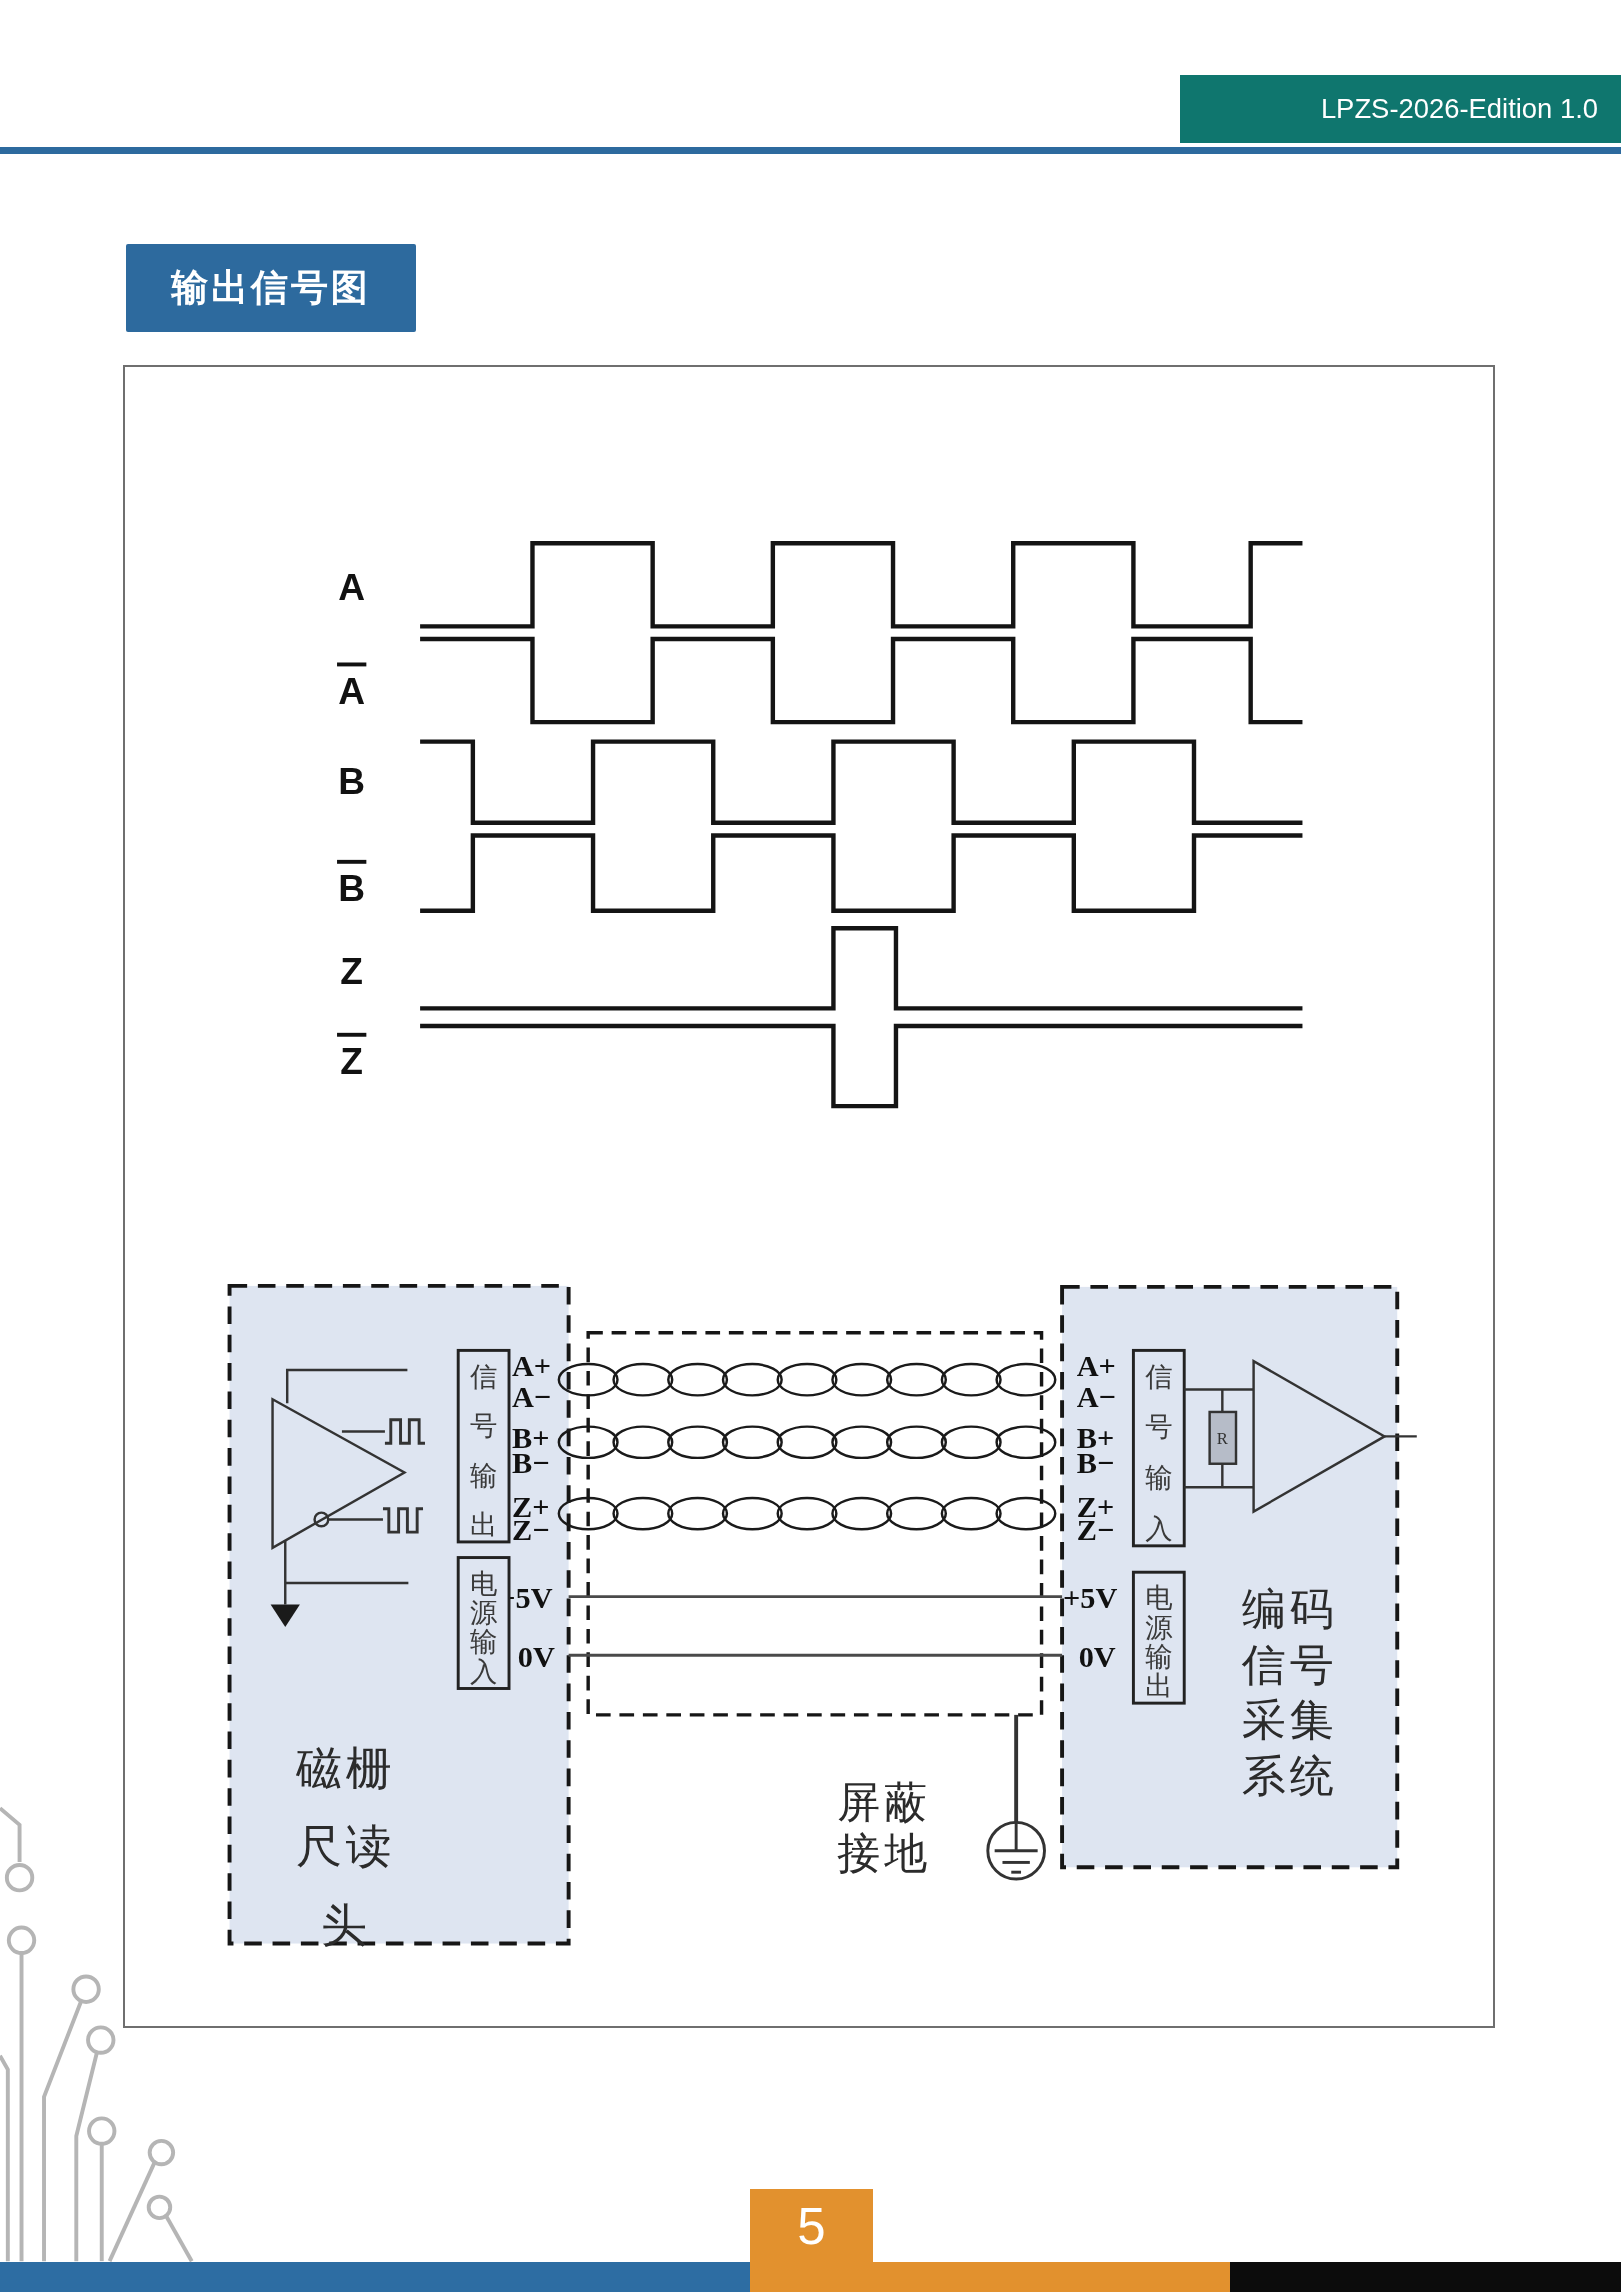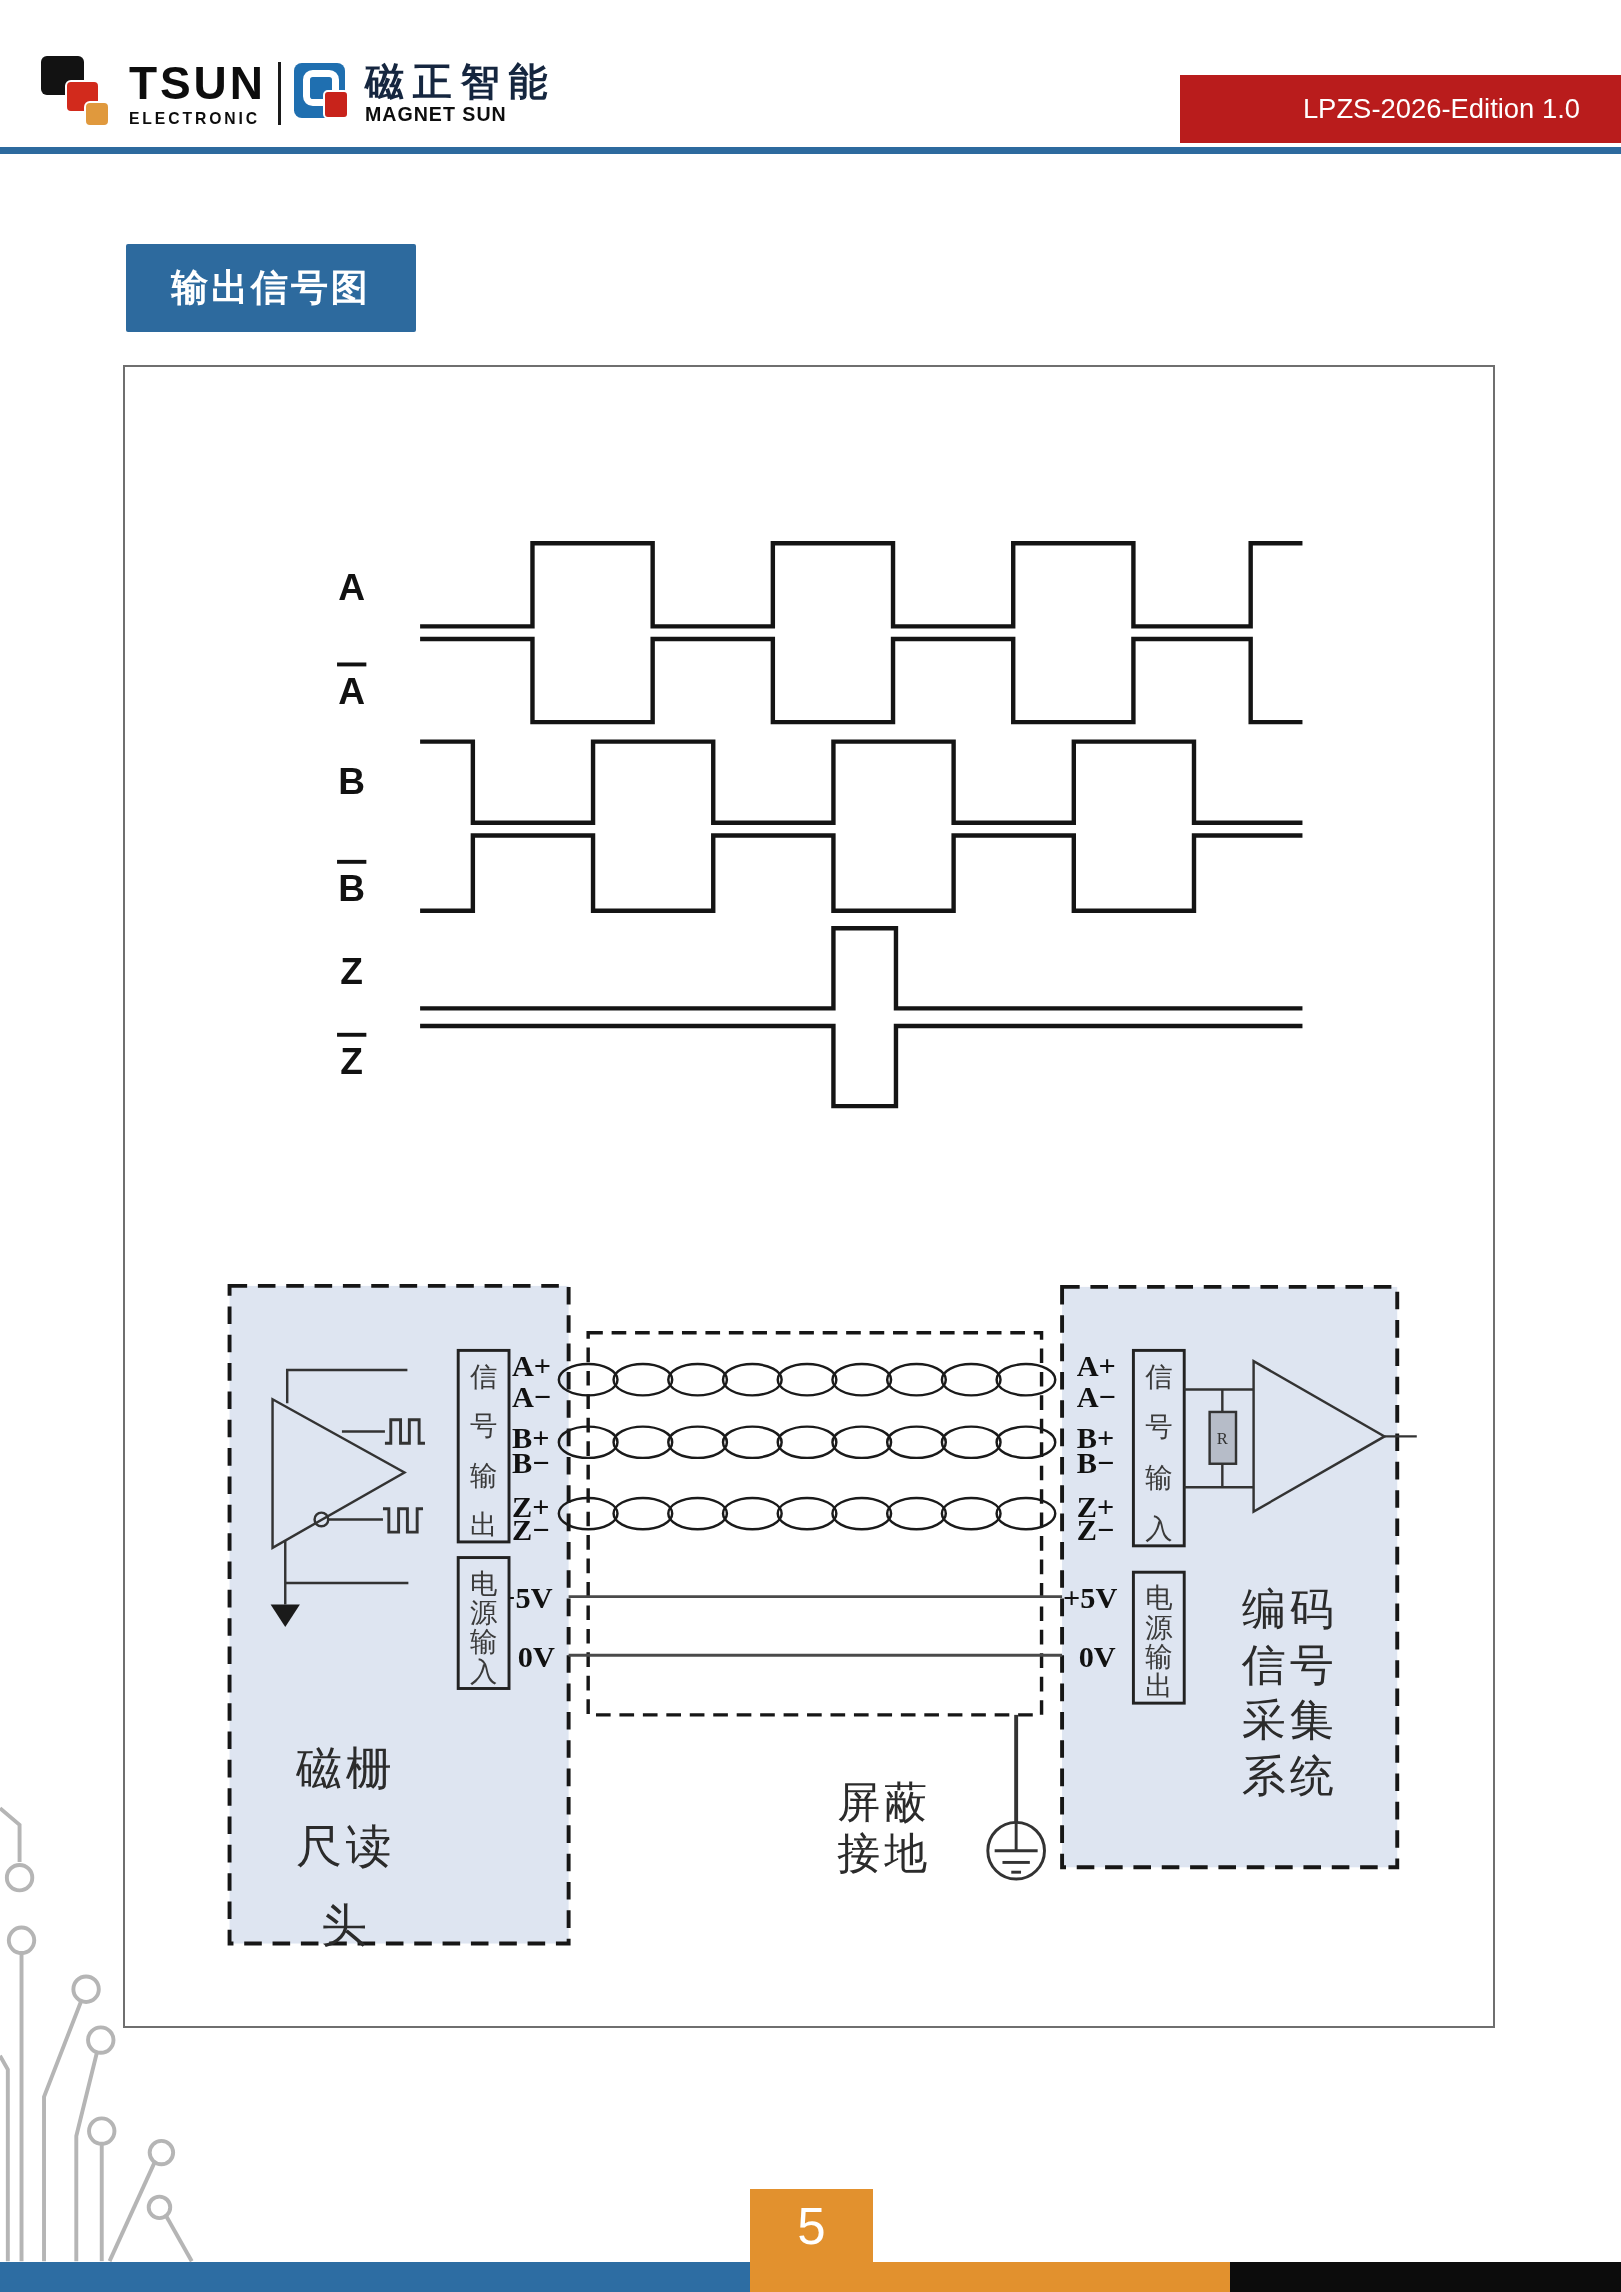--- a/index.html
+++ b/index.html
@@ -16,23 +16,23 @@
   .tsun-big{font-size:46px;font-weight:900;letter-spacing:2.9px;color:#0d0d0d;}
   .tsun-sub{font-size:15.7px;font-weight:800;letter-spacing:2.9px;color:#0d0d0d;margin-top:4.9px;}
   .logo-div{width:2.9px;height:63px;background:#1a1a1a;margin:0 13.7px 0 11.8px;}
   .emblem{position:relative;width:61px;height:61px;margin-right:9.8px;}
   .emblem .eb{position:absolute;left:0;top:0;width:51px;height:55px;background:#1f6fb0;border-radius:7.8px;}
   .emblem .ering{position:absolute;left:8.8px;top:7.8px;width:21.6px;height:21.6px;border:7.8px solid #fff;border-radius:9.8px;}
   .emblem .ered{position:absolute;left:29px;top:27.4px;width:21.6px;height:25.5px;background:#c8231b;border:2.9px solid #fff;border-radius:4.9px;}
   .cn-txt{display:flex;flex-direction:column;line-height:1;}
   .cn-big{font-size:39px;font-weight:800;letter-spacing:8.8px;color:#15263f;font-family:"Liberation Sans",sans-serif;}
   .cn-sub{font-size:19.6px;font-weight:800;letter-spacing:1px;color:#0d0d0d;margin-top:3.9px;}
-  .doc-code{position:absolute;right:0;top:75px;width:441px;height:68px;background:#b91c1c;
+  .doc-code{position:absolute;right:0;top:75px;width:441px;height:68px;background:#0f766e;
             color:#fff;font-size:27.4px;display:flex;align-items:center;justify-content:flex-end;
-            padding-right:41px;box-sizing:border-box;}
+            padding-right:23px;box-sizing:border-box;}
   .head-line{position:absolute;left:0;top:147px;width:1621px;height:6.9px;background:#2d6a9e;}
   
   .chip{position:absolute;left:126px;top:244px;width:290px;height:88px;background:#2d6a9e;
         color:#fff;font-size:37px;font-weight:bold;display:flex;align-items:center;justify-content:center;
         letter-spacing:2.9px;border-radius:2px;}
   
   .figure{position:absolute;left:123px;top:365px;width:1372px;height:1663px;background:#fff;
           border:2px solid #6f6f6f;box-sizing:border-box;z-index:2;}
   .figure svg{position:absolute;left:0;top:0;width:100%;height:100%;}
   
@@ -42,41 +42,20 @@
   .foot-orange{position:absolute;left:750px;top:2262px;width:480px;height:30px;background:#e2912e;}
   .foot-black{position:absolute;left:1230px;top:2262px;width:391px;height:30px;background:#0c0c0c;}
   .page-box{position:absolute;left:750px;top:2189px;width:123px;height:74px;background:#e2912e;
             color:#fff;font-size:51px;display:flex;align-items:center;justify-content:center;}
 </style>
 </head>
 <body>
 
 <div class="page">
 
-  <div class="logo-row">
-    <div class="logo-mark">
-      <span class="blk b1"></span>
-      <span class="blk b2"></span>
-      <span class="blk b3"></span>
-    </div>
-    <div class="tsun-txt">
-      <span class="tsun-big">TSUN</span>
-      <span class="tsun-sub">ELECTRONIC</span>
-    </div>
-    <div class="logo-div"></div>
-    <div class="emblem">
-      <span class="eb"></span>
-      <span class="ering"></span>
-      <span class="ered"></span>
-    </div>
-    <div class="cn-txt">
-      <span class="cn-big">磁正智能</span>
-      <span class="cn-sub">MAGNET SUN</span>
-    </div>
-  </div>
   <div class="doc-code">LPZS-2026-Edition 1.0</div>
   <div class="head-line"></div>
 
   <div class="chip">输出信号图</div>
 
   <svg class="traces" viewBox="0 1740 230 599">
     <g stroke="#b5b5b5" stroke-width="4" fill="none">
       <polyline points="0,1845 20,1862 20,1900"></polyline>
       <circle cx="20" cy="1916" r="13" fill="#fff"></circle>
       <circle cx="22" cy="1980" r="13" fill="#fff"></circle>

